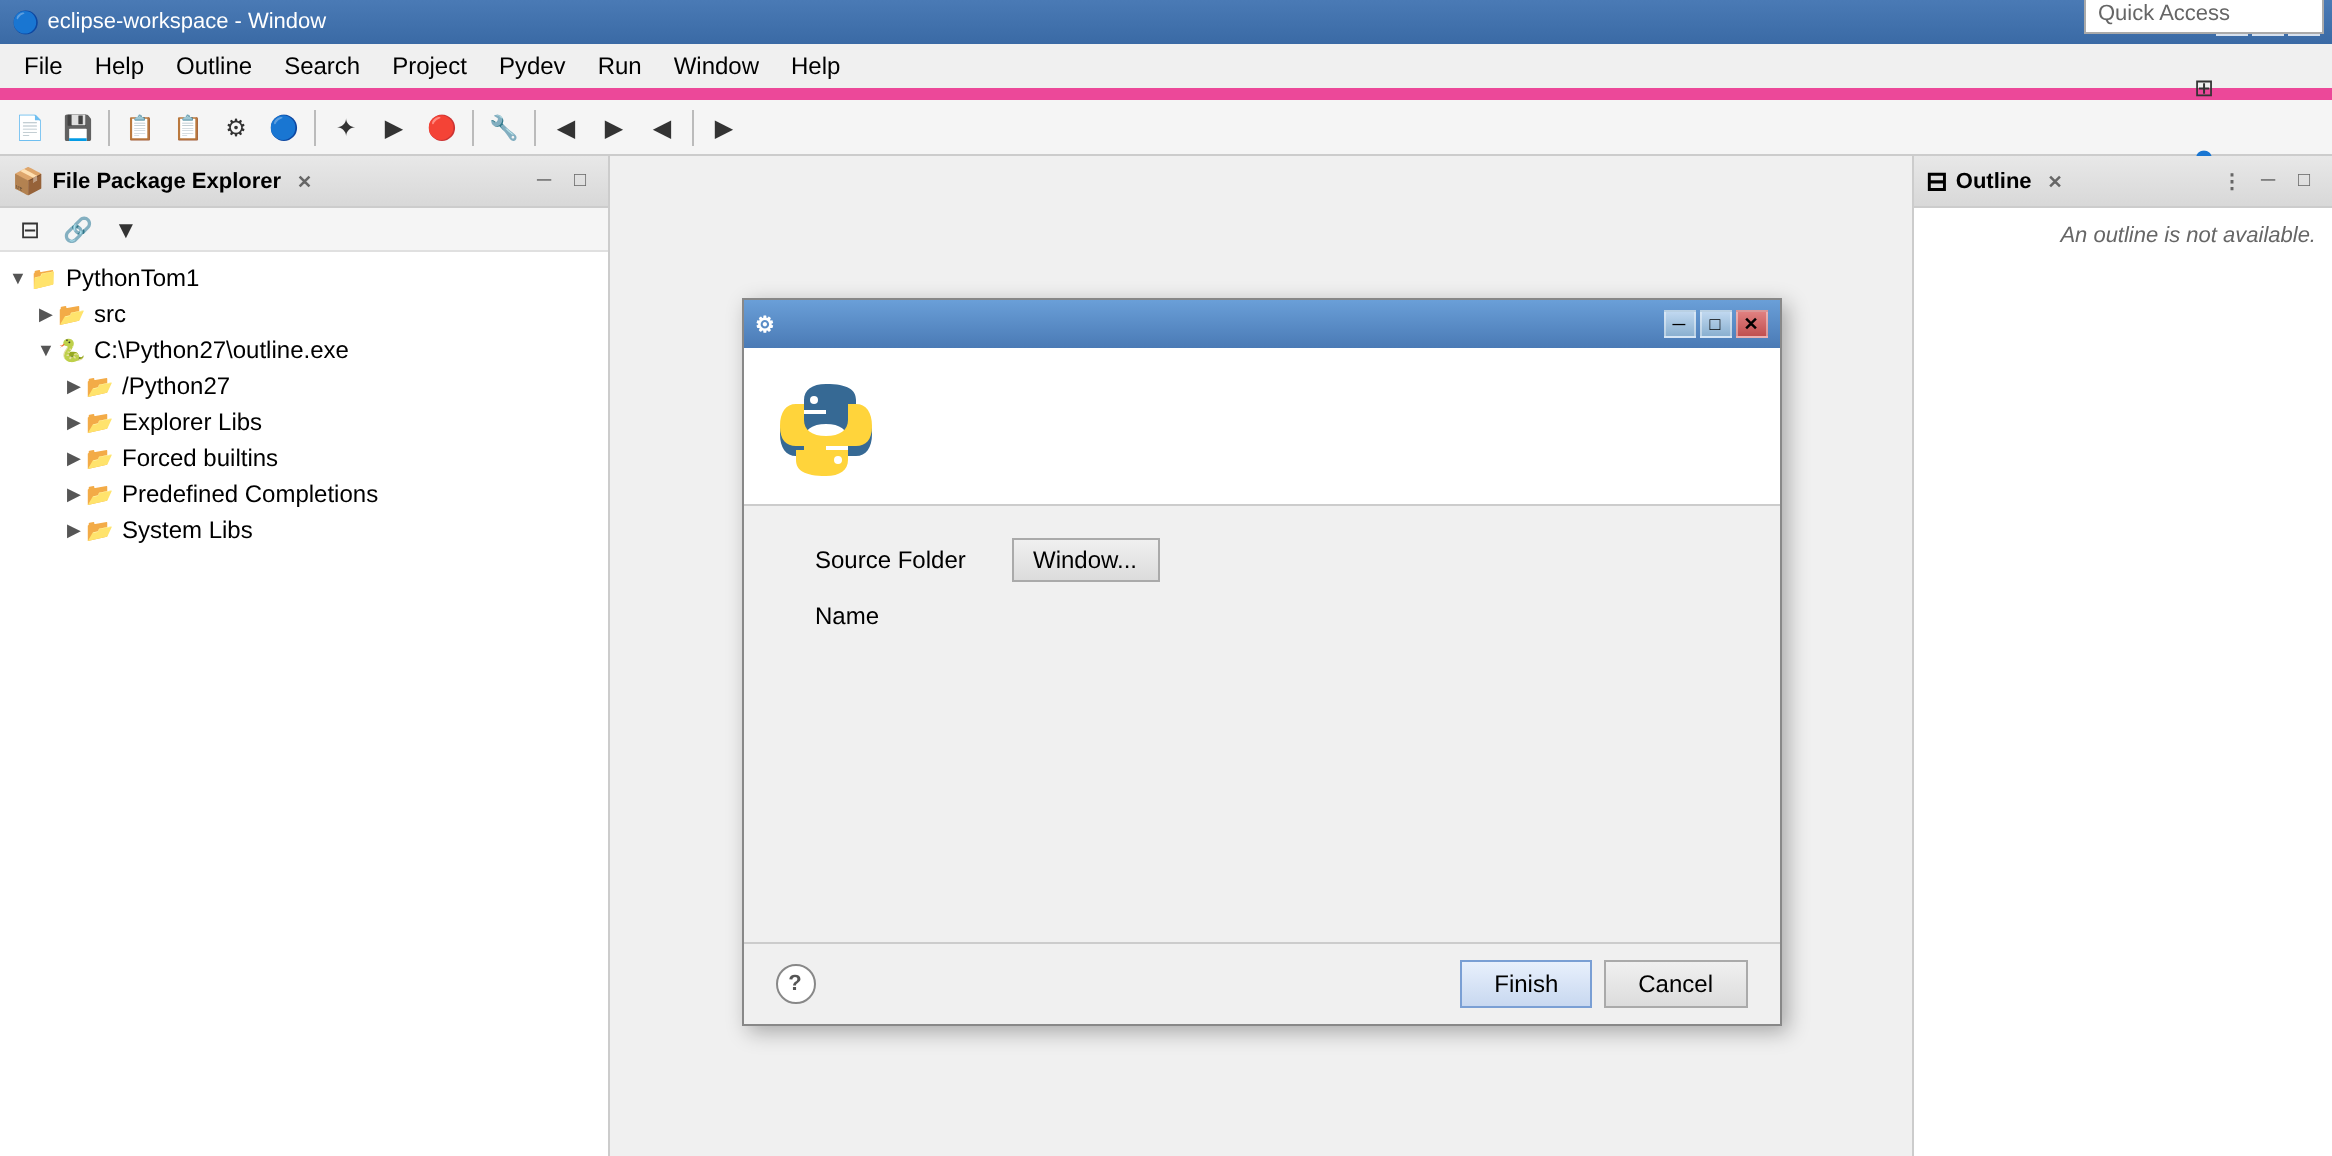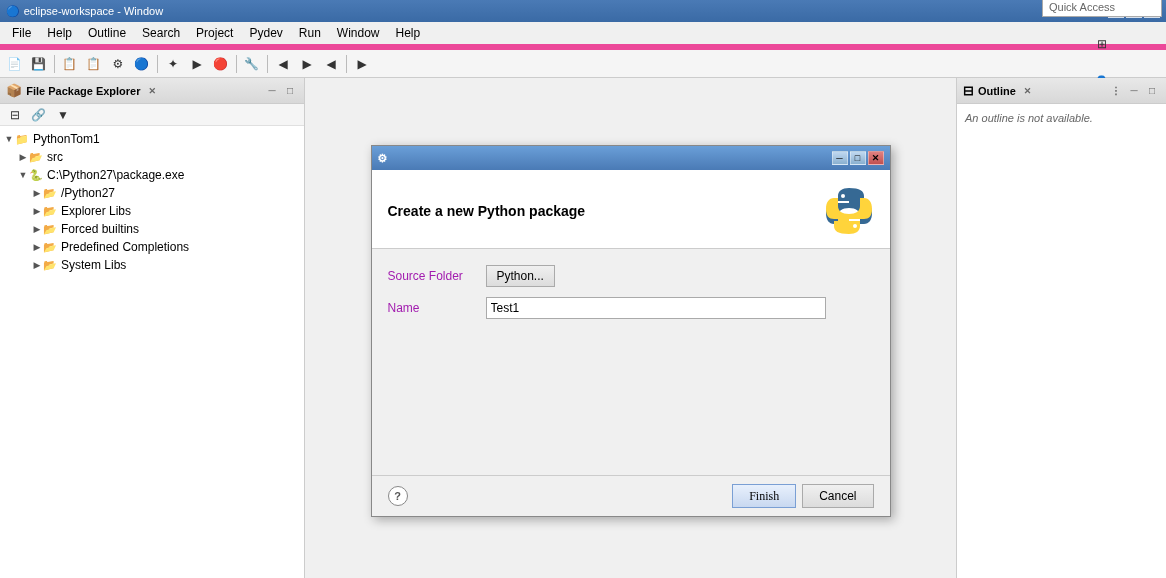--- a/index.html
+++ b/index.html
@@ -206,20 +206,21 @@
       background: white;
       border-left: 1px solid #ccc;
       display: flex;
       flex-direction: column;
     }
     .outline-content {
       padding: 8px;
       color: #666;
       font-size: 11px;
       font-style: italic;
+      text-align: right;
     }
 
     
     .dialog-overlay {
       position: absolute;
       top: 0; left: 0; right: 0; bottom: 0;
       display: flex;
       align-items: center;
       justify-content: center;
     }
@@ -282,22 +283,23 @@
     }
     .form-row {
       display: flex;
       align-items: center;
       margin-bottom: 10px;
       gap: 8px;
     }
     .form-label {
       width: 90px;
       font-size: 12px;
-      color: #a21caf;
+      color: #000000;
       flex-shrink: 0;
+      margin-left: 20px;
     }
     .form-input {
       flex: 1;
       height: 22px;
       border: 1px solid #aaa;
       background: white;
       padding: 2px 4px;
       font-size: 12px;
       font-family: inherit;
     }
@@ -346,21 +348,20 @@
       font-size: 12px;
       cursor: pointer;
       height: 24px;
       display: flex;
       align-items: center;
     }
     .finish-btn {
       background: linear-gradient(to bottom, #e8f0fc, #c8d8f0);
       border: 1px solid #7a9fd4;
       color: #000;
-      font-family: Liberation Serif, serif;
     }
     .cancel-btn {
       background: linear-gradient(to bottom, #f0f0f0, #dcdcdc);
       border: 1px solid #aaa;
       color: #000;
     }
 
     
     .tab-close {
       font-size: 9px;
@@ -452,21 +453,21 @@
 
       <div class="tree-item" style="padding-left:14px;">
         <span class="tree-arrow">▶</span>
         <span class="tree-icon folder-icon">📂</span>
         <span>src</span>
       </div>
 
       <div class="tree-item" style="padding-left:14px;">
         <span class="tree-arrow">▼</span>
         <span class="tree-icon python-icon">🐍</span>
-        <span>C:\Python27\package.exe</span>
+        <span>C:\Python27\outline.exe</span>
       </div>
 
       <div class="tree-item" style="padding-left:28px;">
         <span class="tree-arrow">▶</span>
         <span class="tree-icon folder-icon">📂</span>
         <span>/Python27</span>
       </div>
 
       <div class="tree-item" style="padding-left:28px;">
         <span class="tree-arrow">▶</span>
@@ -502,38 +503,36 @@
         <div class="dialog-title-bar">
           <span>⚙</span>
           <div class="dialog-title-controls">
             <div class="dialog-title-btn">─</div>
             <div class="dialog-title-btn">□</div>
             <div class="dialog-title-btn close">✕</div>
           </div>
         </div>
 
         <div class="dialog-header">
-          <div class="dialog-header-title">Create a new Python package</div>
 
           <svg class="python-logo" viewBox="0 0 50 50" xmlns="http://www.w3.org/2000/svg">
             <path d="M25,2 C18,2 14,5 14,10 L14,15 L25,15 L25,17 L10,17 C5,17 2,20 2,27 C2,34 5,38 10,38 L14,38 L14,30 C14,25 18,22 25,22 C32,22 36,25 36,30 L36,38 L40,38 C45,38 48,34 48,27 C48,20 45,17 40,17 L36,17 L36,15 L40,15 L40,10 C40,5 36,2 25,2 Z" fill="#366994"></path>
             <path d="M25,48 C32,48 36,45 36,40 L36,35 L25,35 L25,33 L40,33 C45,33 48,30 48,23 C48,16 45,12 40,12 L36,12 L36,20 C36,25 32,28 25,28 C18,28 14,25 14,20 L14,12 L10,12 C5,12 2,16 2,23 C2,30 5,33 10,33 L14,33 L14,35 L10,35 L10,40 C10,45 14,48 25,48 Z" fill="#ffd43b"></path>
             <circle cx="19" cy="10" r="2" fill="white"></circle>
             <circle cx="31" cy="40" r="2" fill="white"></circle>
           </svg>
         </div>
 
         <div class="dialog-body">
           <div class="form-row">
             <span class="form-label">Source Folder</span>
-            <button class="browse-btn">Python...</button>
+            <button class="browse-btn">Window...</button>
           </div>
           <div class="form-row">
             <span class="form-label">Name</span>
-            <input class="form-input" type="text" value="Test1" style="max-width: 340px;">
           </div>
           <div class="dialog-spacer"></div>
         </div>
 
         <div class="dialog-footer">
           <div class="dialog-help-btn">?</div>
           <div class="dialog-footer-right">
             <button class="footer-btn finish-btn">Finish</button>
             <button class="footer-btn cancel-btn">Cancel</button>
           </div>

